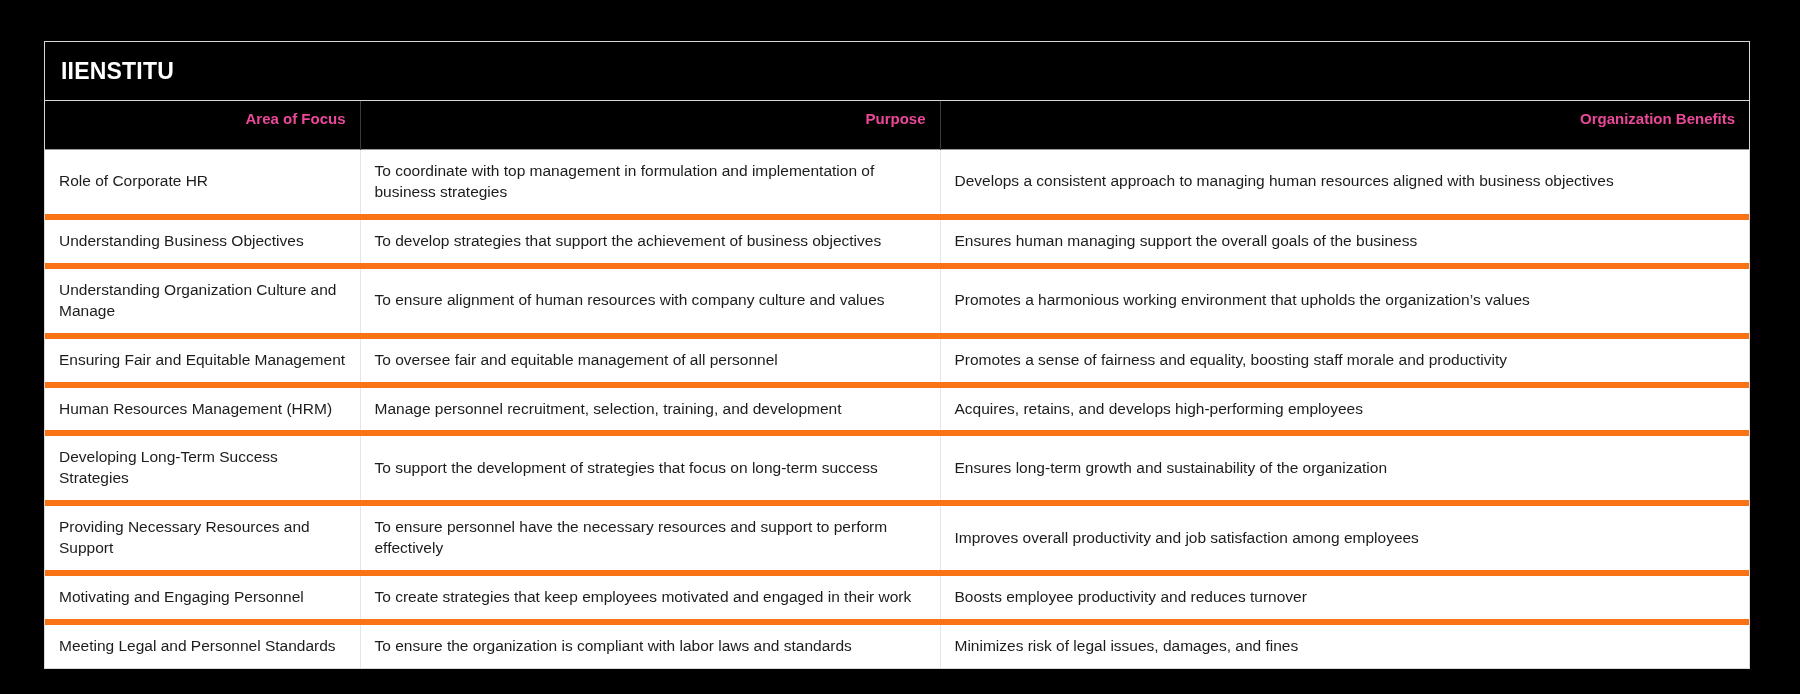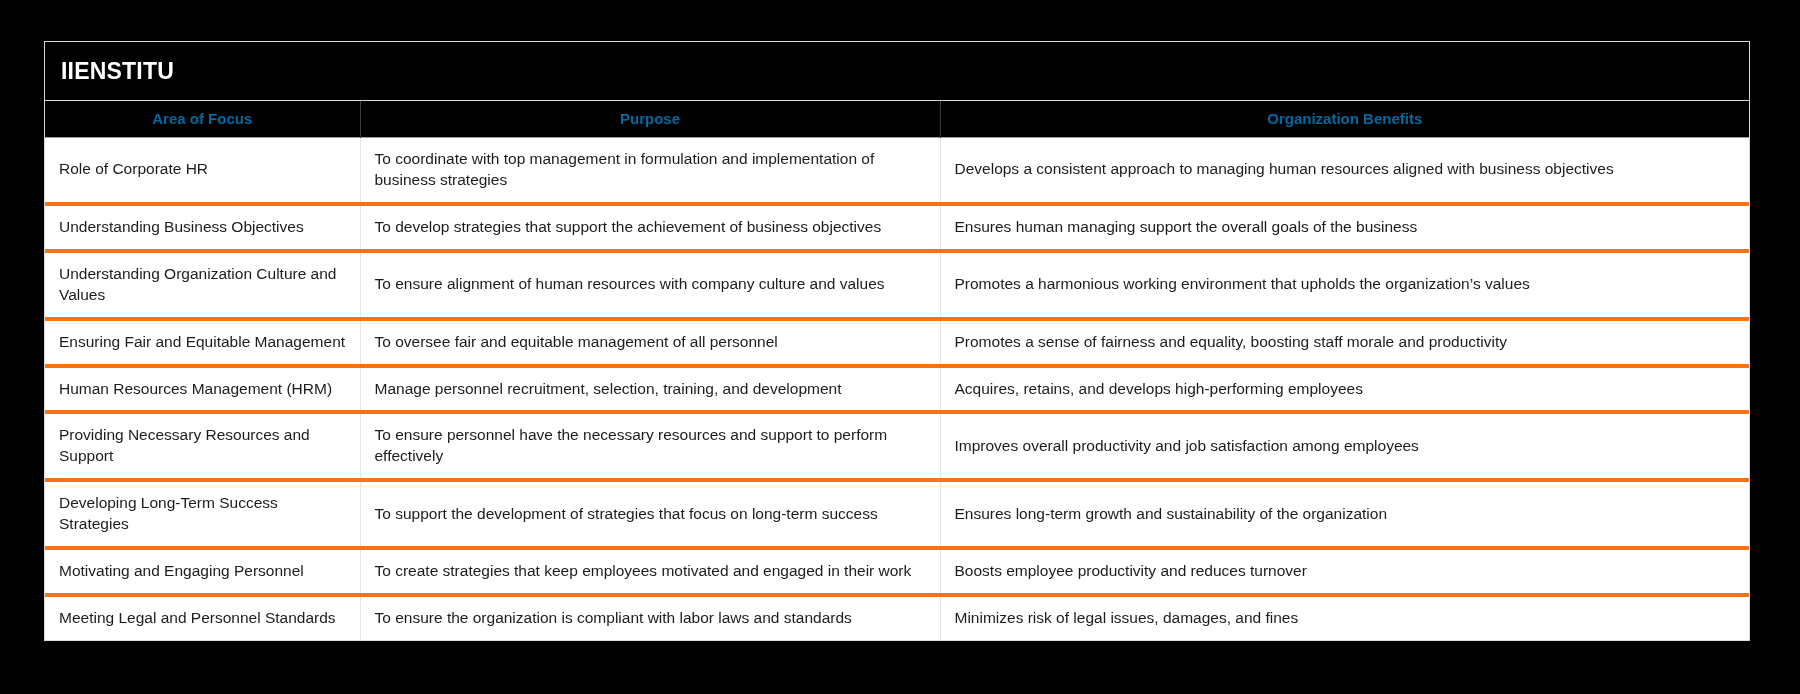--- a/index.html
+++ b/index.html
@@ -49,42 +49,42 @@
 
   table.data-table {
     width: 100%;
     border-collapse: collapse;
     table-layout: fixed;
     background: #ffffff;
   }
 
   table.data-table thead th {
     background: #000000;
-    color: #0369a1;
+    color: #ec4899;
     font-size: 15px;
     font-weight: bold;
-    text-align: center;
-    padding: 9px 14px 10px 14px;
+    text-align: right;
+    padding: 9px 14px 22px 14px;
     border-right: 1px solid #3a3a3a;
     vertical-align: middle;
     box-sizing: border-box;
     height: 33px;
   }
   table.data-table thead th:last-child {
     border-right: none;
   }
 
   table.data-table tbody td {
     background: #ffffff;
     color: #1c1c1c;
     font-size: 15.5px;
     line-height: 1.35;
     text-align: left;
     padding: 11px 14px 11px 14px;
-    border-top: 4px solid #f97316;
+    border-top: 6px solid #f97316;
     border-right: 1px solid #e6e6e6;
     vertical-align: middle;
     box-sizing: border-box;
   }
   table.data-table tbody td:last-child {
     border-right: none;
   }
   table.data-table tbody tr:first-child td {
     border-top: 1px solid #9a9a9a;
   }
@@ -122,43 +122,43 @@
             <td>Role of Corporate HR</td>
             <td>To coordinate with top management in formulation and implementation of business strategies</td>
             <td>Develops a consistent approach to managing human resources aligned with business objectives</td>
           </tr>
           <tr>
             <td>Understanding Business Objectives</td>
             <td>To develop strategies that support the achievement of business objectives</td>
             <td>Ensures human managing support the overall goals of the business</td>
           </tr>
           <tr>
-            <td>Understanding Organization Culture and Values</td>
+            <td>Understanding Organization Culture and Manage</td>
             <td>To ensure alignment of human resources with company culture and values</td>
             <td>Promotes a harmonious working environment that upholds the organization’s values</td>
           </tr>
           <tr>
             <td>Ensuring Fair and Equitable Management</td>
             <td>To oversee fair and equitable management of all personnel</td>
             <td>Promotes a sense of fairness and equality, boosting staff morale and productivity</td>
           </tr>
           <tr>
             <td>Human Resources Management (HRM)</td>
             <td>Manage personnel recruitment, selection, training, and development</td>
             <td>Acquires, retains, and develops high-performing employees</td>
           </tr>
           <tr>
+            <td>Developing Long-Term Success Strategies</td>
+            <td>To support the development of strategies that focus on long-term success</td>
+            <td>Ensures long-term growth and sustainability of the organization</td>
+          </tr>
+          <tr>
             <td>Providing Necessary Resources and Support</td>
             <td>To ensure personnel have the necessary resources and support to perform effectively</td>
             <td>Improves overall productivity and job satisfaction among employees</td>
-          </tr>
-          <tr>
-            <td>Developing Long-Term Success Strategies</td>
-            <td>To support the development of strategies that focus on long-term success</td>
-            <td>Ensures long-term growth and sustainability of the organization</td>
           </tr>
           <tr>
             <td>Motivating and Engaging Personnel</td>
             <td>To create strategies that keep employees motivated and engaged in their work</td>
             <td>Boosts employee productivity and reduces turnover</td>
           </tr>
           <tr>
             <td>Meeting Legal and Personnel Standards</td>
             <td>To ensure the organization is compliant with labor laws and standards</td>
             <td>Minimizes risk of legal issues, damages, and fines</td>

